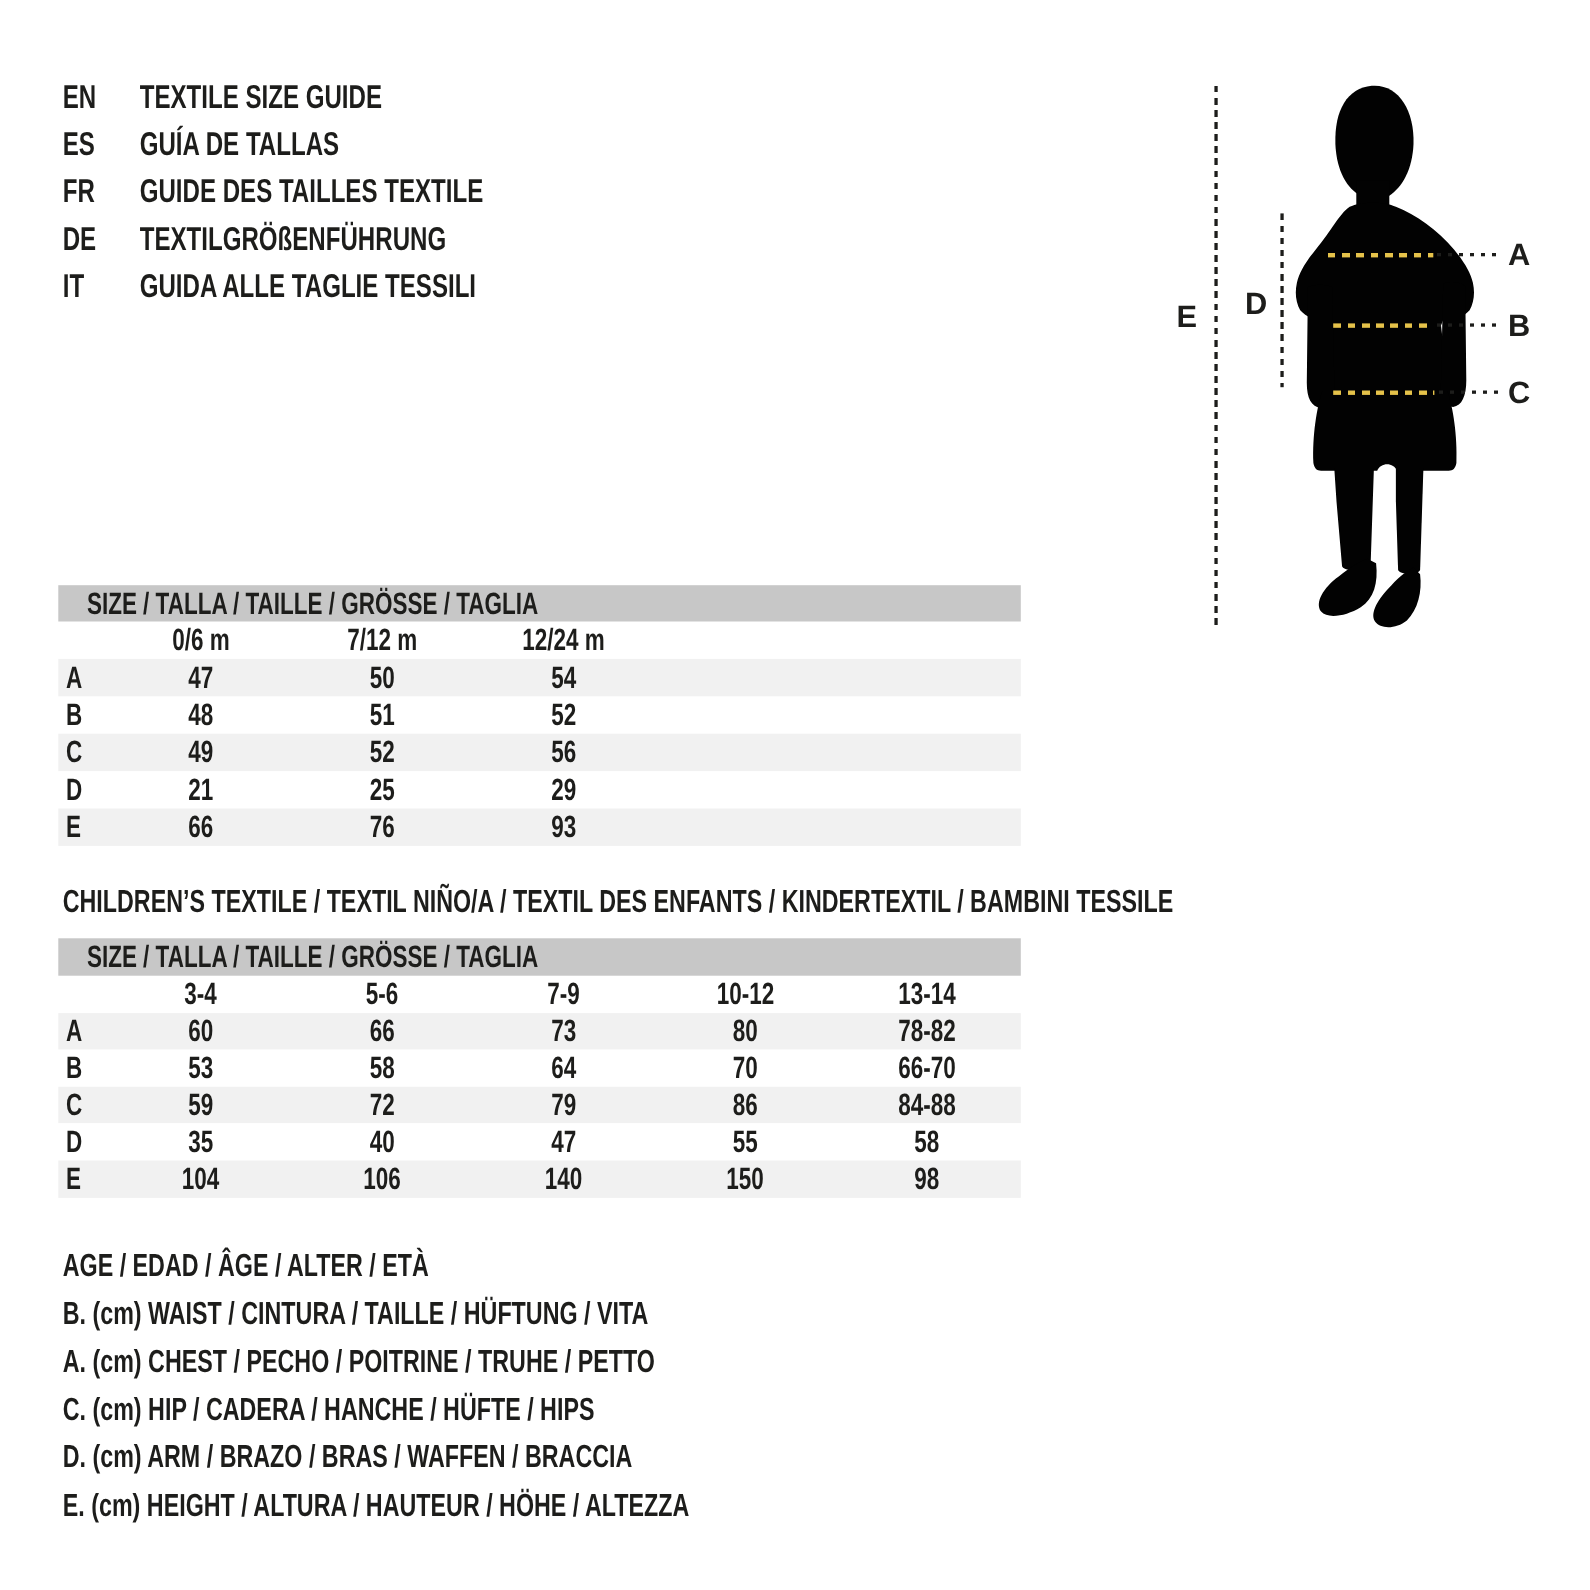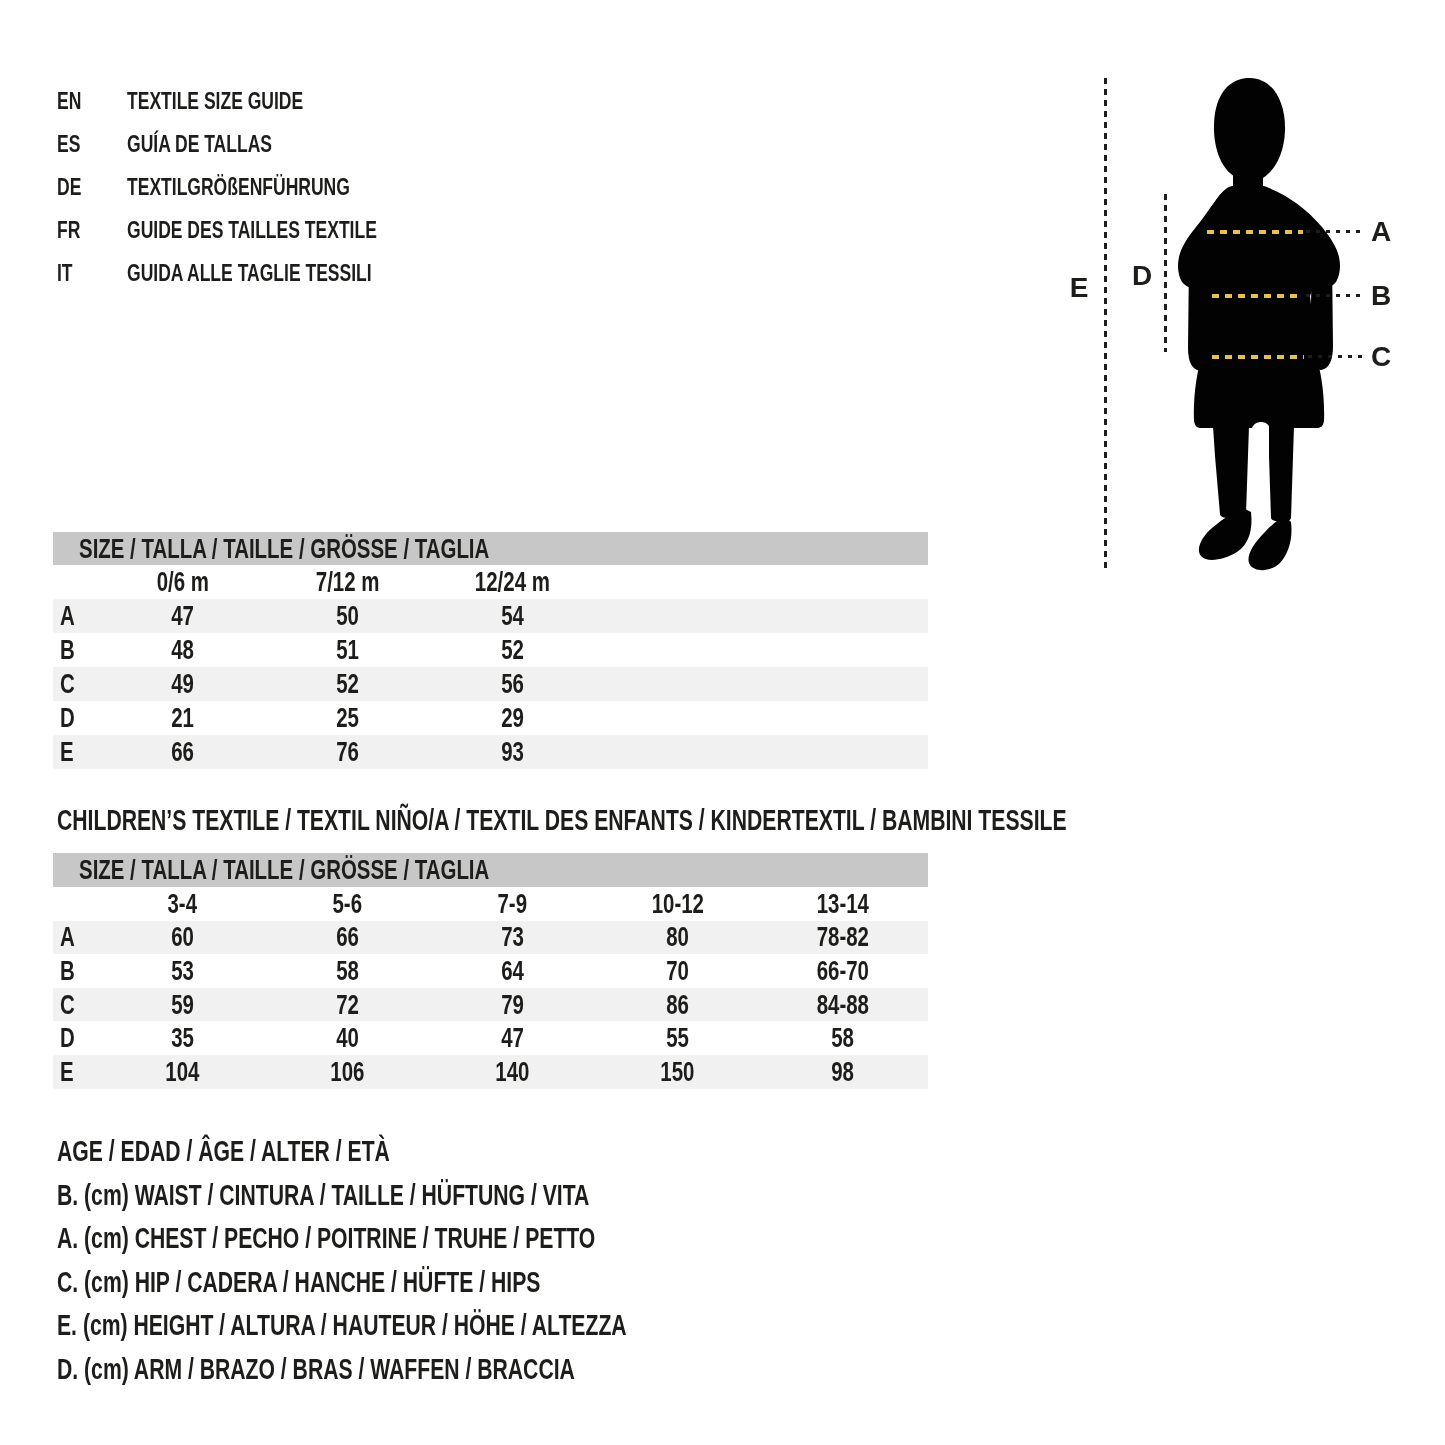--- a/index.html
+++ b/index.html
@@ -13,21 +13,21 @@
     position:relative;width:1445px;height:1445px;background:#ffffff;
     font-family:"Liberation Sans","DejaVu Sans",sans-serif;
     font-weight:700;color:var(--ink);overflow:hidden;
   }
   
   .t{display:inline-block;transform:scaleX(0.73);transform-origin:0 50%;white-space:nowrap;}
   .tc{display:inline-block;transform:scaleX(0.73);transform-origin:50% 50%;white-space:nowrap;}
 
   
   .lang-header{position:absolute;left:57px;top:72px;}
-  .lang-row{display:flex;align-items:flex-end;height:43px;font-size:24px;}
+  .lang-row{display:flex;align-items:flex-start;height:43px;font-size:30px;}
   .lang-code{width:70px;}
 
   
   .section-title{position:absolute;left:57px;font-size:29px;line-height:30px;height:30px;}
 
   
   .size-table{position:absolute;left:53px;width:875px;}
   .size-bar{background:var(--bar);display:flex;align-items:center;padding-left:26px;font-size:28px;}
   .trow{display:flex;align-items:center;font-size:28px;}
   .trow.striped{background:var(--stripe);}
@@ -70,26 +70,26 @@
   <div class="lang-header">
     <div class="lang-row">
       <span class="lang-code"><span class="t">EN</span></span>
       <span class="t">TEXTILE SIZE GUIDE</span>
     </div>
     <div class="lang-row">
       <span class="lang-code"><span class="t">ES</span></span>
       <span class="t">GUÍA DE TALLAS</span>
     </div>
     <div class="lang-row">
+      <span class="lang-code"><span class="t">FR</span></span>
+      <span class="t">GUIDE DES TAILLES TEXTILE</span>
+    </div>
+    <div class="lang-row">
       <span class="lang-code"><span class="t">DE</span></span>
       <span class="t">TEXTILGRÖßENFÜHRUNG</span>
-    </div>
-    <div class="lang-row">
-      <span class="lang-code"><span class="t">FR</span></span>
-      <span class="t">GUIDE DES TAILLES TEXTILE</span>
     </div>
     <div class="lang-row">
       <span class="lang-code"><span class="t">IT</span></span>
       <span class="t">GUIDA ALLE TAGLIE TESSILI</span>
     </div>
   </div>
 
   <svg class="fig-svg" width="168" height="496" viewBox="0 0 168 496">
     <g fill="#020202">
 
@@ -235,20 +235,20 @@
     <div class="legend-line">
         <span class="t">B. (cm) WAIST / CINTURA / TAILLE / HÜFTUNG / VITA</span>
       </div>
     <div class="legend-line">
         <span class="t">A. (cm) CHEST / PECHO / POITRINE / TRUHE / PETTO</span>
       </div>
     <div class="legend-line">
         <span class="t">C. (cm) HIP / CADERA / HANCHE / HÜFTE / HIPS</span>
       </div>
     <div class="legend-line">
+        <span class="t">D. (cm) ARM / BRAZO / BRAS / WAFFEN / BRACCIA</span>
+      </div>
+    <div class="legend-line">
         <span class="t">E. (cm) HEIGHT / ALTURA / HAUTEUR / HÖHE / ALTEZZA</span>
       </div>
-    <div class="legend-line">
-        <span class="t">D. (cm) ARM / BRAZO / BRAS / WAFFEN / BRACCIA</span>
-      </div>
   </div>
 
 </div>
 
 </body></html>

